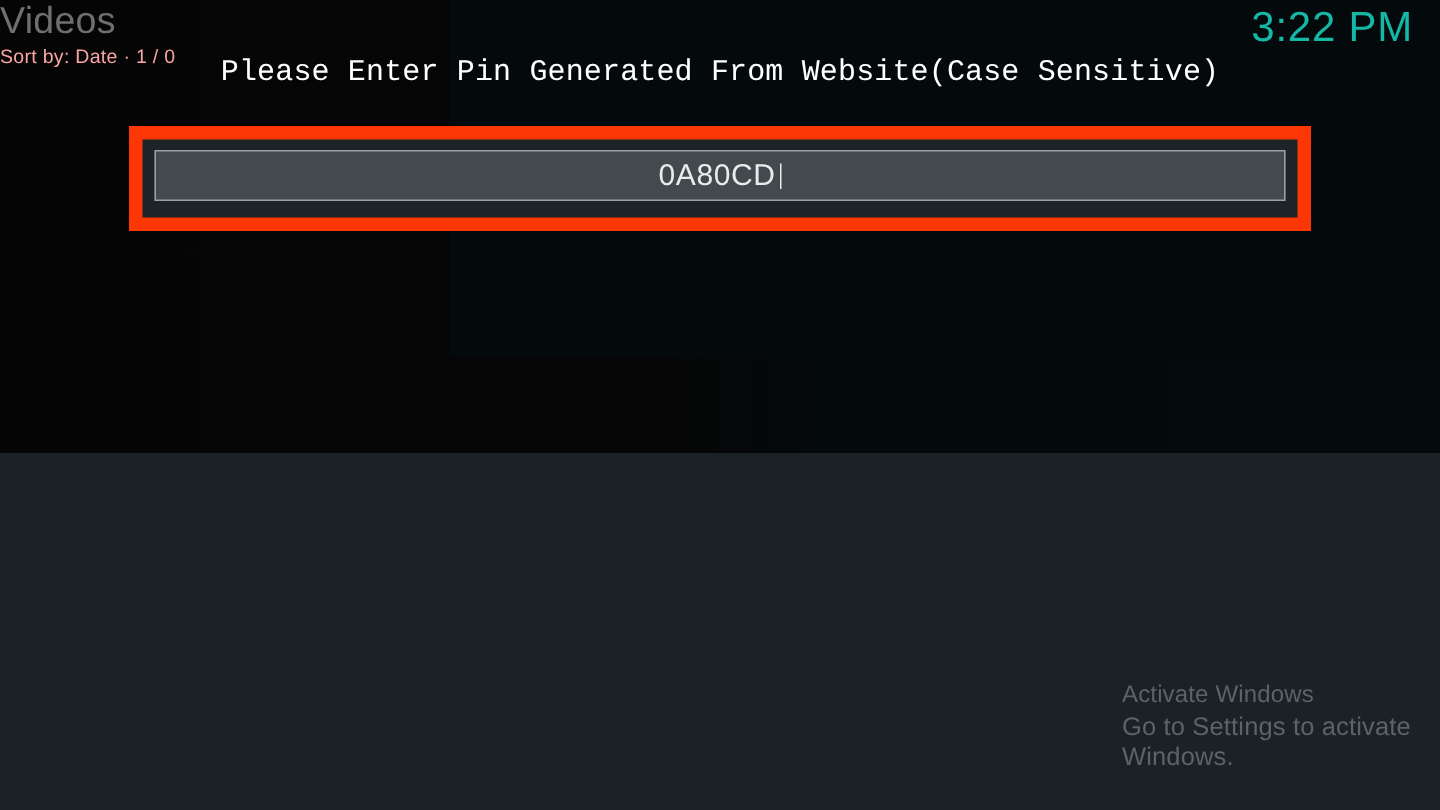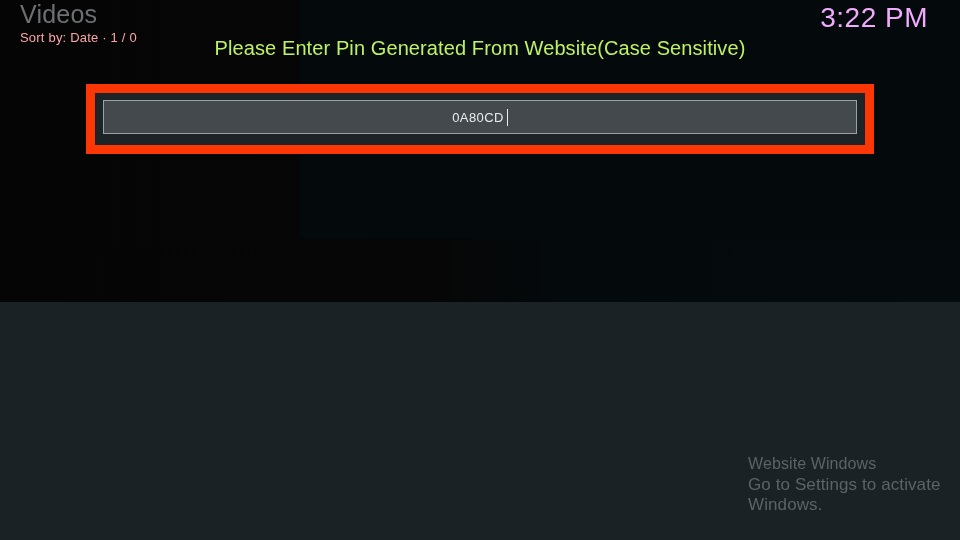--- a/index.html
+++ b/index.html
@@ -23,54 +23,55 @@
     background: linear-gradient(90deg, #050505 0%, #060606 45%, #04090b 58%, #050b0d 100%);
   }
   .bg-right-tint {
     position: absolute;
     left: 300px; top: 0; right: 0; bottom: 302px;
     background: #040a0c;
   }
   
   .header {
     position: absolute;
-    left: 20px;
+    left: 0;
     top: 2px;
     line-height: 1;
   }
   .header-title {
     font-size: 25px;
     color: #6d6f70;
     letter-spacing: 0.2px;
     font-weight: 400;
   }
   .header-sub {
     margin-top: 4px;
     font-size: 13px;
     color: #fca5a5;
     letter-spacing: 0.2px;
   }
   .clock {
     position: absolute;
-    right: 32px;
+    right: 18px;
     top: 2px;
     font-size: 28px;
-    color: #f0abfc;
+    color: #14b8a6;
     letter-spacing: 0.5px;
   }
   
   .dialog-heading {
     position: absolute;
     left: 0;
     right: 0;
     top: 37px;
     text-align: center;
     font-size: 20px;
-    color: #bef264;
+    color: #ffffff;
     letter-spacing: 0.1px;
+    font-family: Liberation Mono, monospace;
   }
   
   .input-highlight {
     position: absolute;
     left: 86px;
     top: 84px;
     width: 788px;
     height: 70px;
     border: 9px solid #fc3604;
     box-sizing: border-box;
@@ -83,21 +84,21 @@
     width: 754px;
     height: 34px;
     box-sizing: border-box;
     background: #43494c;
     border: 1px solid #9ba1a4;
     display: flex;
     align-items: center;
     justify-content: center;
   }
   .input-value {
-    font-size: 13px;
+    font-size: 20px;
     color: #e8eced;
     letter-spacing: 0.4px;
   }
   .caret {
     display: inline-block;
     width: 1px;
     height: 17px;
     background: #e8eced;
     margin-left: 3px;
     vertical-align: -3px;
@@ -155,17 +156,17 @@
 
   <div class="kb-panel">
 
     <div id="keys"></div>
 
     <div id="side-buttons"></div>
 
   </div>
 
   <div class="watermark">
-    <div class="wm-title">Website Windows</div>
+    <div class="wm-title">Activate Windows</div>
     <div class="wm-sub">Go to Settings to activate Windows.</div>
   </div>
 
 </div>
 
 </body></html>

